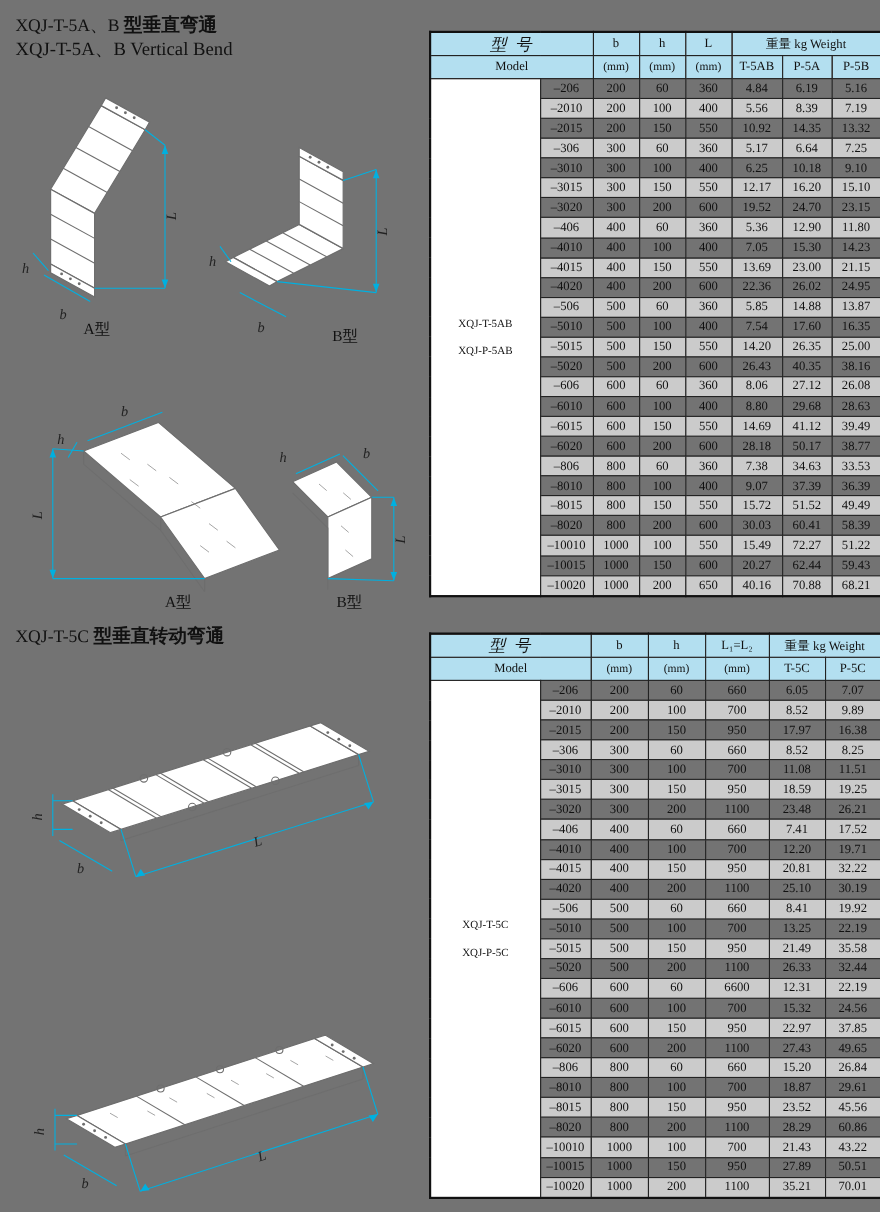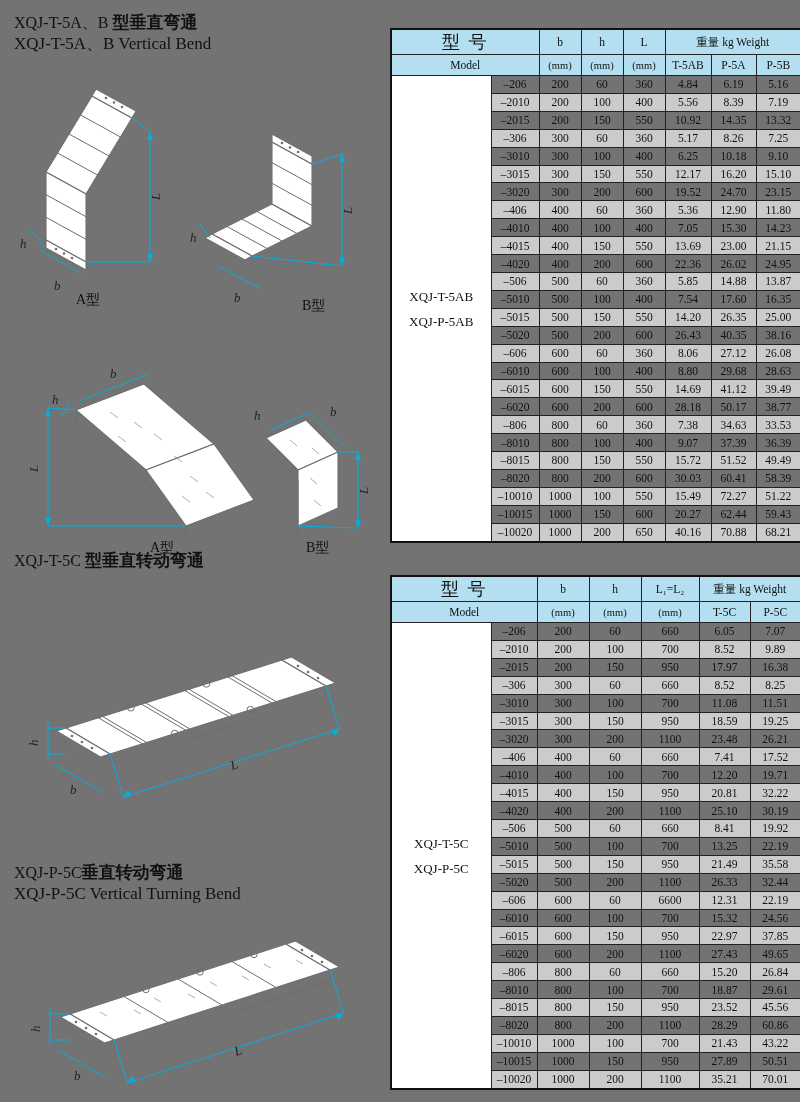--- a/index.html
+++ b/index.html
@@ -16,24 +16,24 @@
   table.spec{
     position:absolute;width:410px;height:515px;border-collapse:collapse;table-layout:fixed;
     font-family:"Liberation Serif","DejaVu Serif","DejaVu Sans",serif;
   }
   table.spec th,table.spec td{
     border:1px solid #222;text-align:center;vertical-align:middle;padding:0;
     font-size:11.5px;font-weight:normal;overflow:hidden;white-space:nowrap;
   }
   table.spec{border:2px solid #111;}
   table.spec thead th{background:#b3dff0;height:20px;}
-  table.spec thead .zh-h{font-size:18px;letter-spacing:2px;}
+  table.spec thead .zh-h{font-size:15px;letter-spacing:2px;font-style:italic;}
   table.spec thead .mm{font-size:10.5px;text-align:center;}
   table.spec tbody tr:nth-child(even) td{background:#cbcbcb;}
-  table.spec td.model-cell{background:#ffffff;font-size:13px;}
+  table.spec td.model-cell{background:#ffffff;font-size:10px;}
   table.spec td.model-cell div{line-height:17px;margin:8px 0;}
   
   svg.drawing{position:absolute;}
   svg.drawing .metal{fill:#ffffff;stroke:#6e6e6e;stroke-width:1.1;}
   svg.drawing .mline{stroke:#6e6e6e;stroke-width:1;fill:none;}
   svg.drawing .thin{stroke:#8a8a8a;stroke-width:.7;fill:none;}
   svg.drawing .dim{stroke:#00b0e0;stroke-width:1;fill:none;}
   svg.drawing .dimlab{font:italic 13px "Liberation Serif","DejaVu Serif",serif;fill:#222;}
   svg.drawing .cap{font:14px "Liberation Serif","DejaVu Serif",serif;fill:#111;}
   svg.drawing .dot{fill:#6e6e6e;}
@@ -42,28 +42,24 @@
 <body>
 
 <div class="page">
 
   <div class="title" style="left:14px;top:12px;">
     <div class="l1"><span>XQJ-T-5A、B </span><span class="zh">型垂直弯通</span></div>
     <div class="l2">XQJ-T-5A、B Vertical Bend</div>
   </div>
 
 
-  <div class="title" style="left:14px;top:550px;">
+  <div class="title" style="left:14px;top:568px;">
     <div class="l1"><span>XQJ-T-5C </span><span class="zh">型垂直转动弯通</span></div>
   </div>
 
-  <div class="title" style="left:14px;top:862px;">
-    <div class="l1"><span>XQJ-P-5C</span><span class="zh">垂直转动弯通</span></div>
-    <div class="l2">XQJ-P-5C Vertical Turning Bend</div>
-  </div>
 
   <svg class="drawing" style="left:14px;top:66px;" width="368" height="248" viewBox="0 0 368 248">
 
     <polygon class="metal" points="78,30 118,52 72,128 32,106"></polygon>
     <polygon class="metal" points="32,106 72,128 72,196 32,174"></polygon>
     <line class="mline" x1="66.5" y1="49" x2="106.5" y2="71"></line>
     <line class="mline" x1="55" y1="68" x2="95" y2="90"></line>
     <line class="mline" x1="43.5" y1="87" x2="83.5" y2="109"></line>
     <line class="mline" x1="32" y1="128.7" x2="72" y2="150.7"></line>
     <line class="mline" x1="32" y1="151.3" x2="72" y2="173.3"></line>
@@ -316,21 +312,21 @@
           <td>10.92</td>
           <td>14.35</td>
           <td>13.32</td>
         </tr>
         <tr>
           <td>–306</td>
           <td>300</td>
           <td>60</td>
           <td>360</td>
           <td>5.17</td>
-          <td>8.26</td>
+          <td>6.64</td>
           <td>7.25</td>
         </tr>
         <tr>
           <td>–3010</td>
           <td>300</td>
           <td>100</td>
           <td>400</td>
           <td>6.25</td>
           <td>10.18</td>
           <td>9.10</td>

